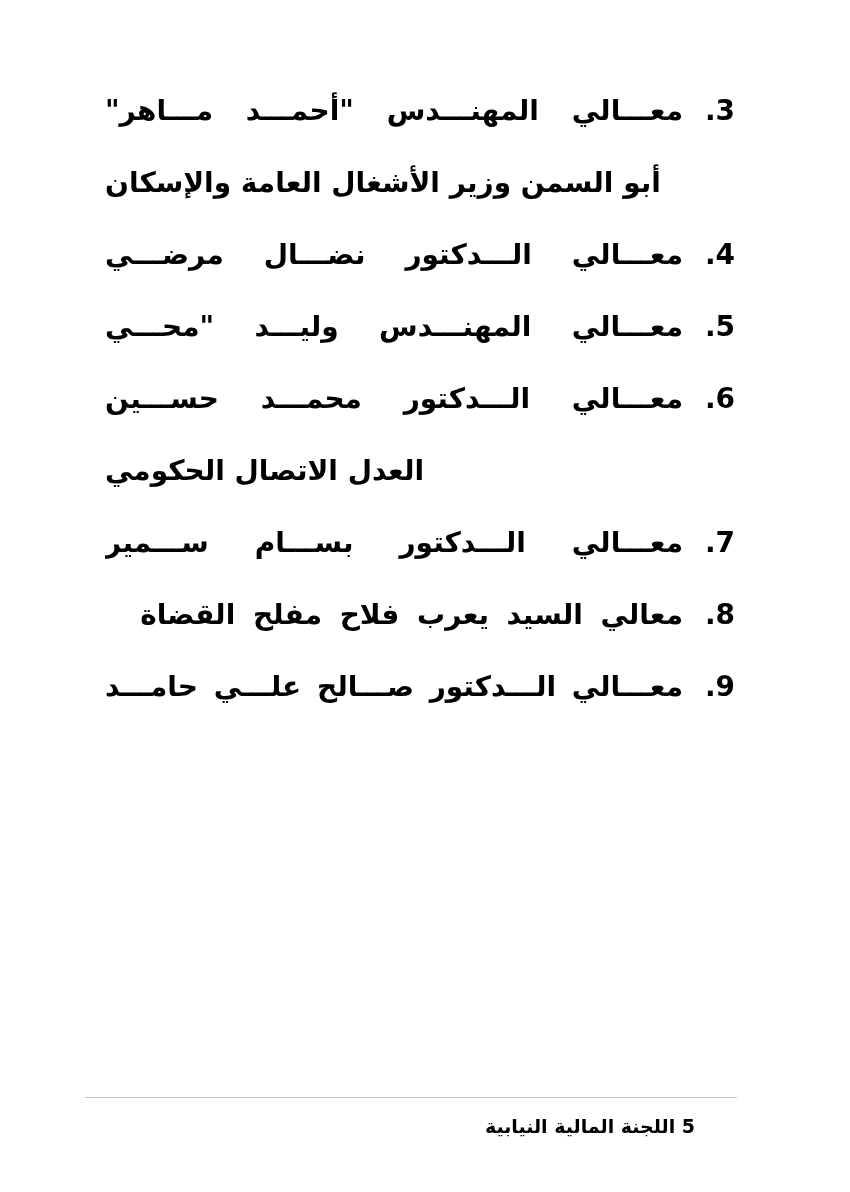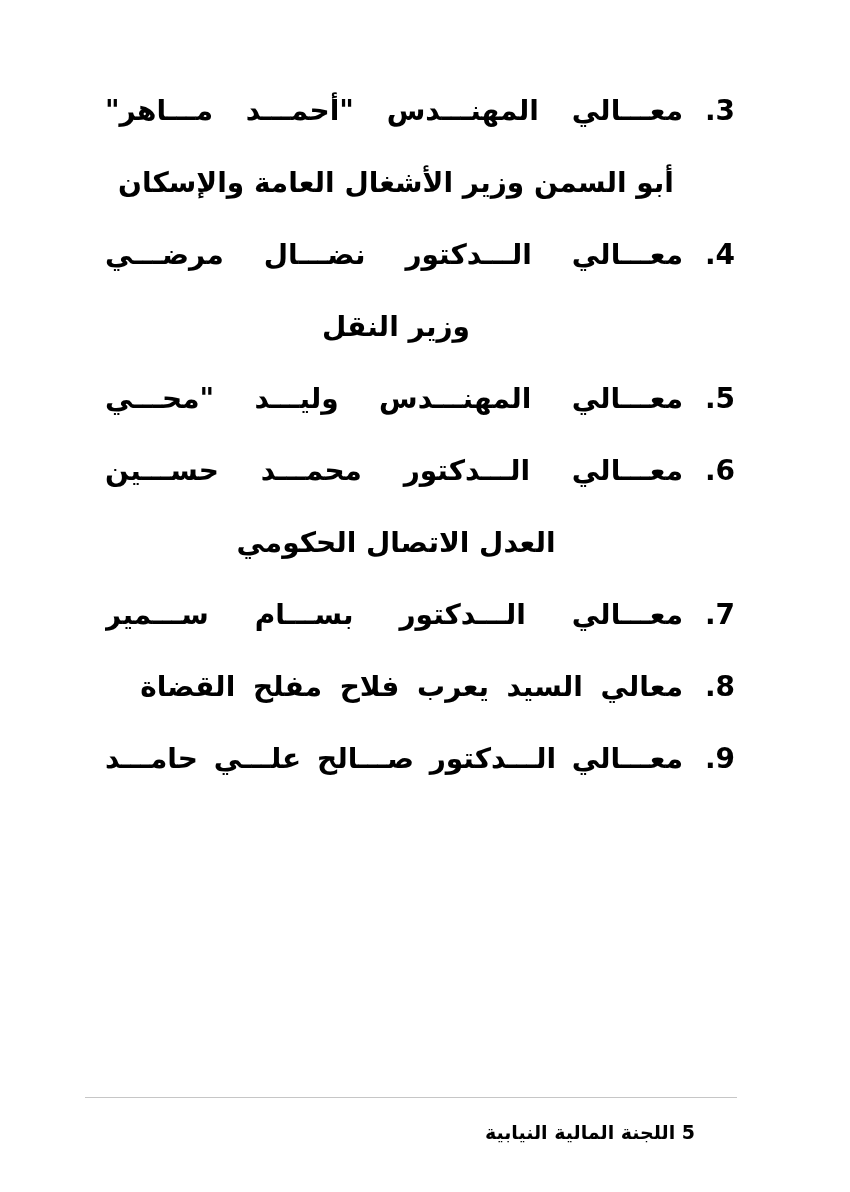--- a/index.html
+++ b/index.html
@@ -49,39 +49,39 @@
     text-align: justify;
     text-align-last: justify;
     overflow: hidden;
     direction: rtl;
   }
   .line2 {
     margin-right: 48px;
     height: 72px;
     line-height: 72px;
     font-size: 28px;
-    text-align: center;
+    text-align: left;
     overflow: hidden;
     direction: rtl;
   }
   .footer {
     position: absolute;
     top: 1097px;
     left: 85px;
     right: 113px;
     direction: rtl;
   }
   .footer-rule {
     border: none;
     border-top: 1px solid #c6c6c6;
     margin: 0;
     height: 0;
   }
   .footer-text {
-    margin-top: 22px;
+    margin-top: 16px;
     font-size: 19px;
     line-height: 24px;
     text-align: left; 
     direction: rtl;
     padding-left: 42px;
     text-align: left;
   }
   
   .footer-text {
     text-align: right;
@@ -102,21 +102,20 @@
         <div class="line1">معـــالي المهنـــدس "أحمـــد مـــاهر" حمـــدي توفيـــق</div>
       </div>
       <div class="line2">أبو السمن وزير الأشغال العامة والإسكان</div>
     </div>
 
     <div class="item">
       <div class="line1-row">
         <span class="marker">4.</span>
         <div class="line1">معـــالي الـــدكتور نضـــال مرضـــي عبـــدالله القطـــامين</div>
       </div>
-      <div class="line2">وزير النقل</div>
     </div>
 
     <div class="item">
       <div class="line1-row">
         <span class="marker">5.</span>
         <div class="line1">معـــالي المهنـــدس وليـــد "محـــي الـــدين" ســـليمان</div>
       </div>
     </div>
 
     <div class="item">

